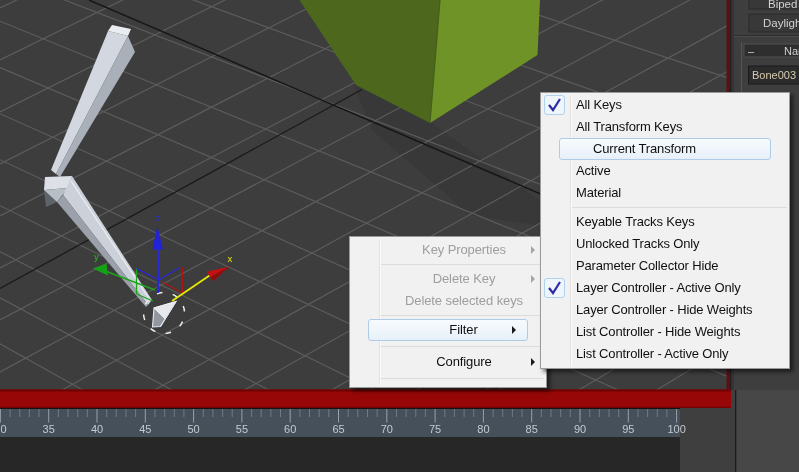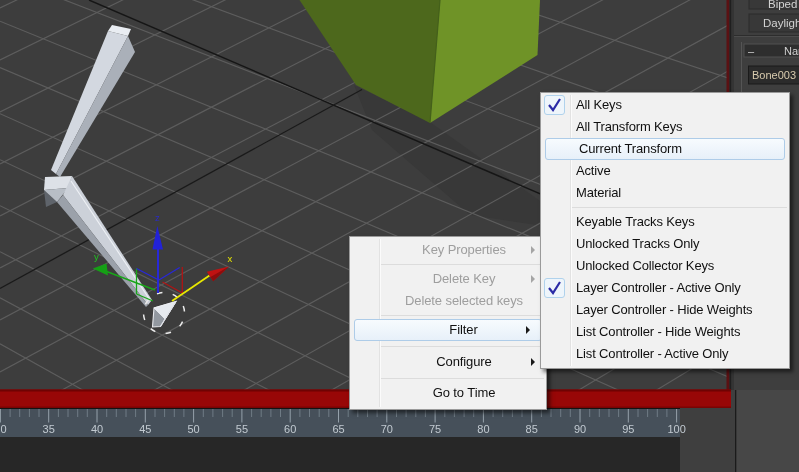--- a/index.html
+++ b/index.html
@@ -4,21 +4,21 @@
 #stage{position:relative;width:799px;height:472px;}
 #bg{position:absolute;left:0;top:0;}
 .menu{position:absolute;background:#f1f1f1;border:1px solid #9a9a9a;box-shadow:3px 3px 4px rgba(0,0,0,0.55);font-size:13px;color:#101010;box-sizing:border-box;}
 .icol{position:absolute;left:29px;top:2px;bottom:2px;width:1px;background:#e2e2e2;border-right:1px solid #fbfbfb;}
 .mi{position:relative;height:22px;line-height:22px;white-space:nowrap;padding-left:32px;letter-spacing:-0.1px;}
 .m2 .mi{padding-left:35px;letter-spacing:-0.15px;}
 .dis{color:#9e9e9e;}
 .sep{height:1px;background:#dcdcdc;margin:3px 2px 3px 31px;}
 .arr{position:absolute;right:11px;top:7px;width:0;height:0;border-left:4px solid #1a1a1a;border-top:4px solid transparent;border-bottom:4px solid transparent;}
 .arrd{border-left-color:#a5a5a5;}
-.hl{background:linear-gradient(#f7fbfe,#e7f0f9);border:1px solid #aecce8;border-radius:3px;margin:0 4px;height:20px;line-height:20px;padding-left:31px;}
+.hl{background:linear-gradient(#f7fbfe,#e7f0f9);border:1px solid #aecce8;border-radius:3px;margin:0 18px;height:20px;line-height:20px;padding-left:31px;}
 .m2 .hl{padding-left:33px;}
 .chk{position:absolute;left:3px;top:1px;width:19px;height:18px;border:1px solid #b0d2ec;border-radius:3px;background:#eef5fb;}
 </style></head><body>
 <div id="stage">
 <svg id="bg" width="799" height="472">
 <defs>
         <clipPath id="vp">
           <rect x="0" y="0" width="727" height="390"></rect>
         </clipPath>
 <clipPath id="rul">
@@ -234,36 +234,35 @@
 <div class="icol"></div>
 <div class="mi dis">Key Properties<span class="arr arrd"></span></div>
 <div class="sep"></div>
 <div class="mi dis">Delete Key<span class="arr arrd"></span></div>
 <div class="mi dis">Delete selected keys</div>
 <div class="sep"></div>
 <div class="mi hl">Filter<span class="arr" style="top:6px;"></span></div>
 <div class="sep" style="margin:5px 2px 4px 31px;"></div>
 <div class="mi">Configure<span class="arr"></span></div>
 <div class="sep" style="margin:5px 2px 3px 31px;"></div>
-<div class="mi">Go to Time</div>
 </div>
 
 <div class="menu m2" style="left:540px;top:92px;width:250px;padding:1px 0 3px 0;">
 <div class="icol"></div>
 <div class="mi">All Keys<span class="chk"><svg width="19" height="18">
             <polyline points="4,9 8,14 15,3" fill="none" stroke="#2b2ba6" stroke-width="2.2"></polyline>
           </svg></span></div>
 <div class="mi">All Transform Keys</div>
 <div class="mi hl">Current Transform</div>
 <div class="mi">Active</div>
 <div class="mi">Material</div>
 <div class="sep"></div>
 <div class="mi">Keyable Tracks Keys</div>
 <div class="mi">Unlocked Tracks Only</div>
-<div class="mi">Unlocked Collector Keys</div>
+<div class="mi">Parameter Collector Hide</div>
 <div class="mi">Layer Controller - Active Only<span class="chk"><svg width="19" height="18">
             <polyline points="4,9 8,14 15,3" fill="none" stroke="#2b2ba6" stroke-width="2.2"></polyline>
           </svg></span></div>
 <div class="mi">Layer Controller - Hide Weights</div>
 <div class="mi">List Controller - Hide Weights</div>
 <div class="mi">List Controller - Active Only</div>
 </div>
 </div>
 
 </body></html>

